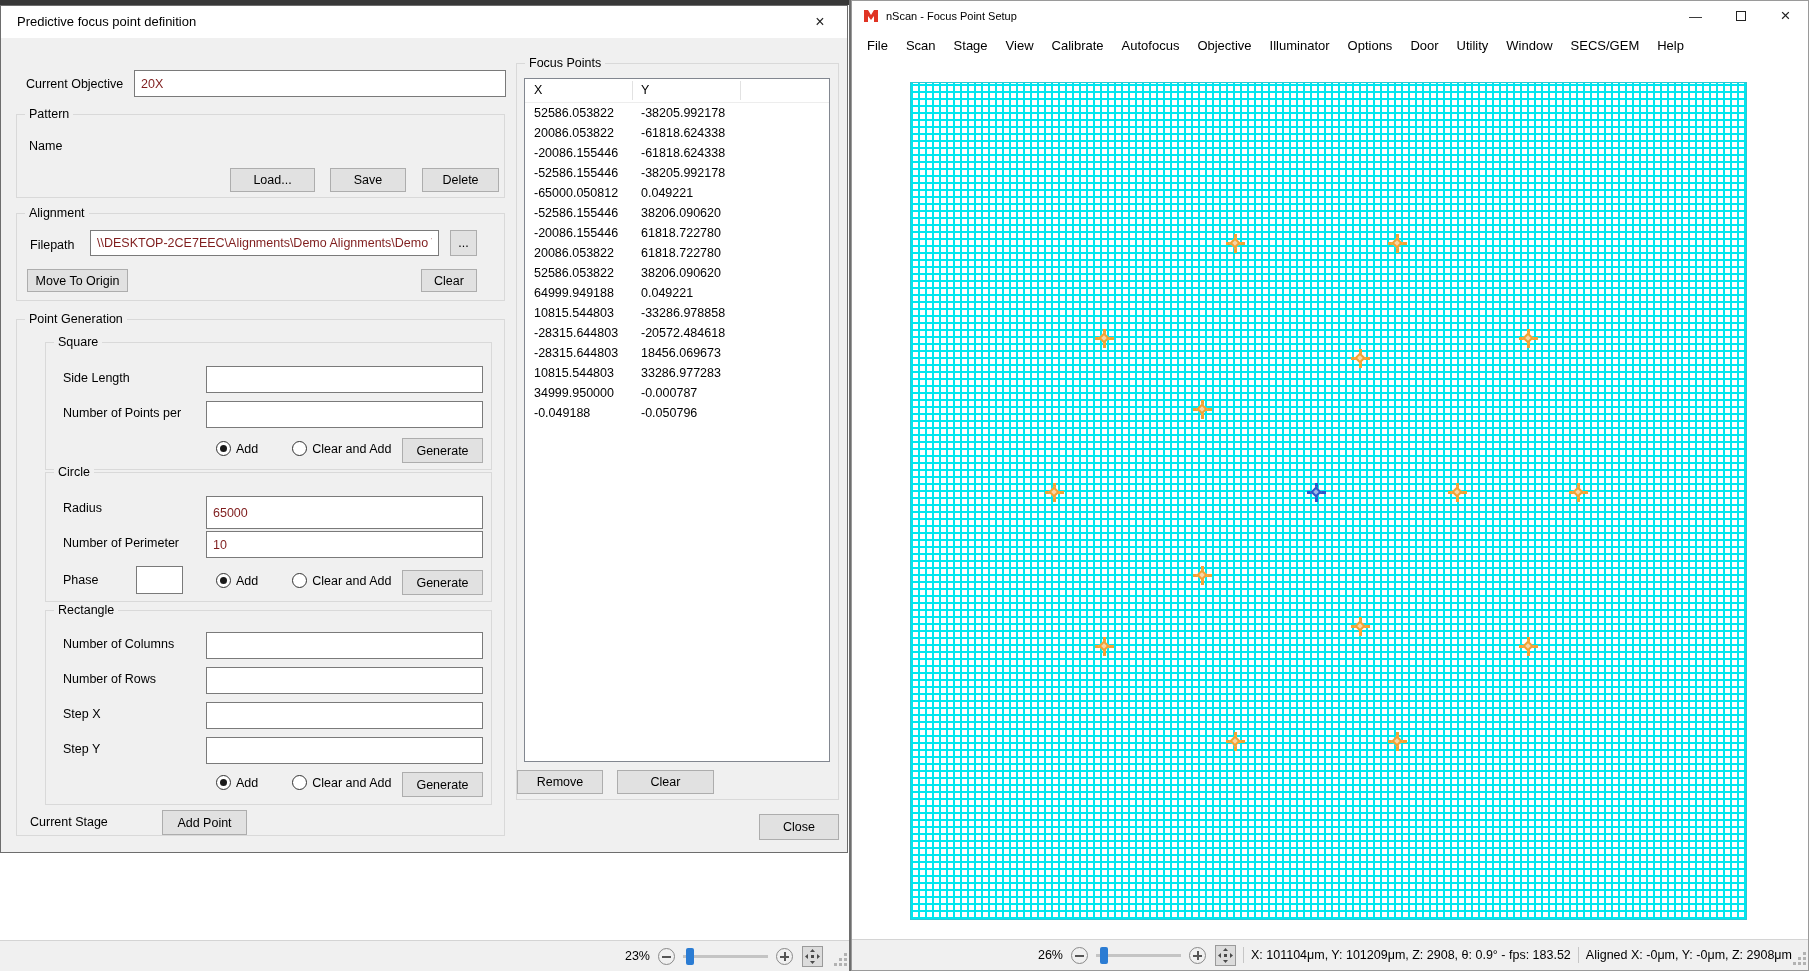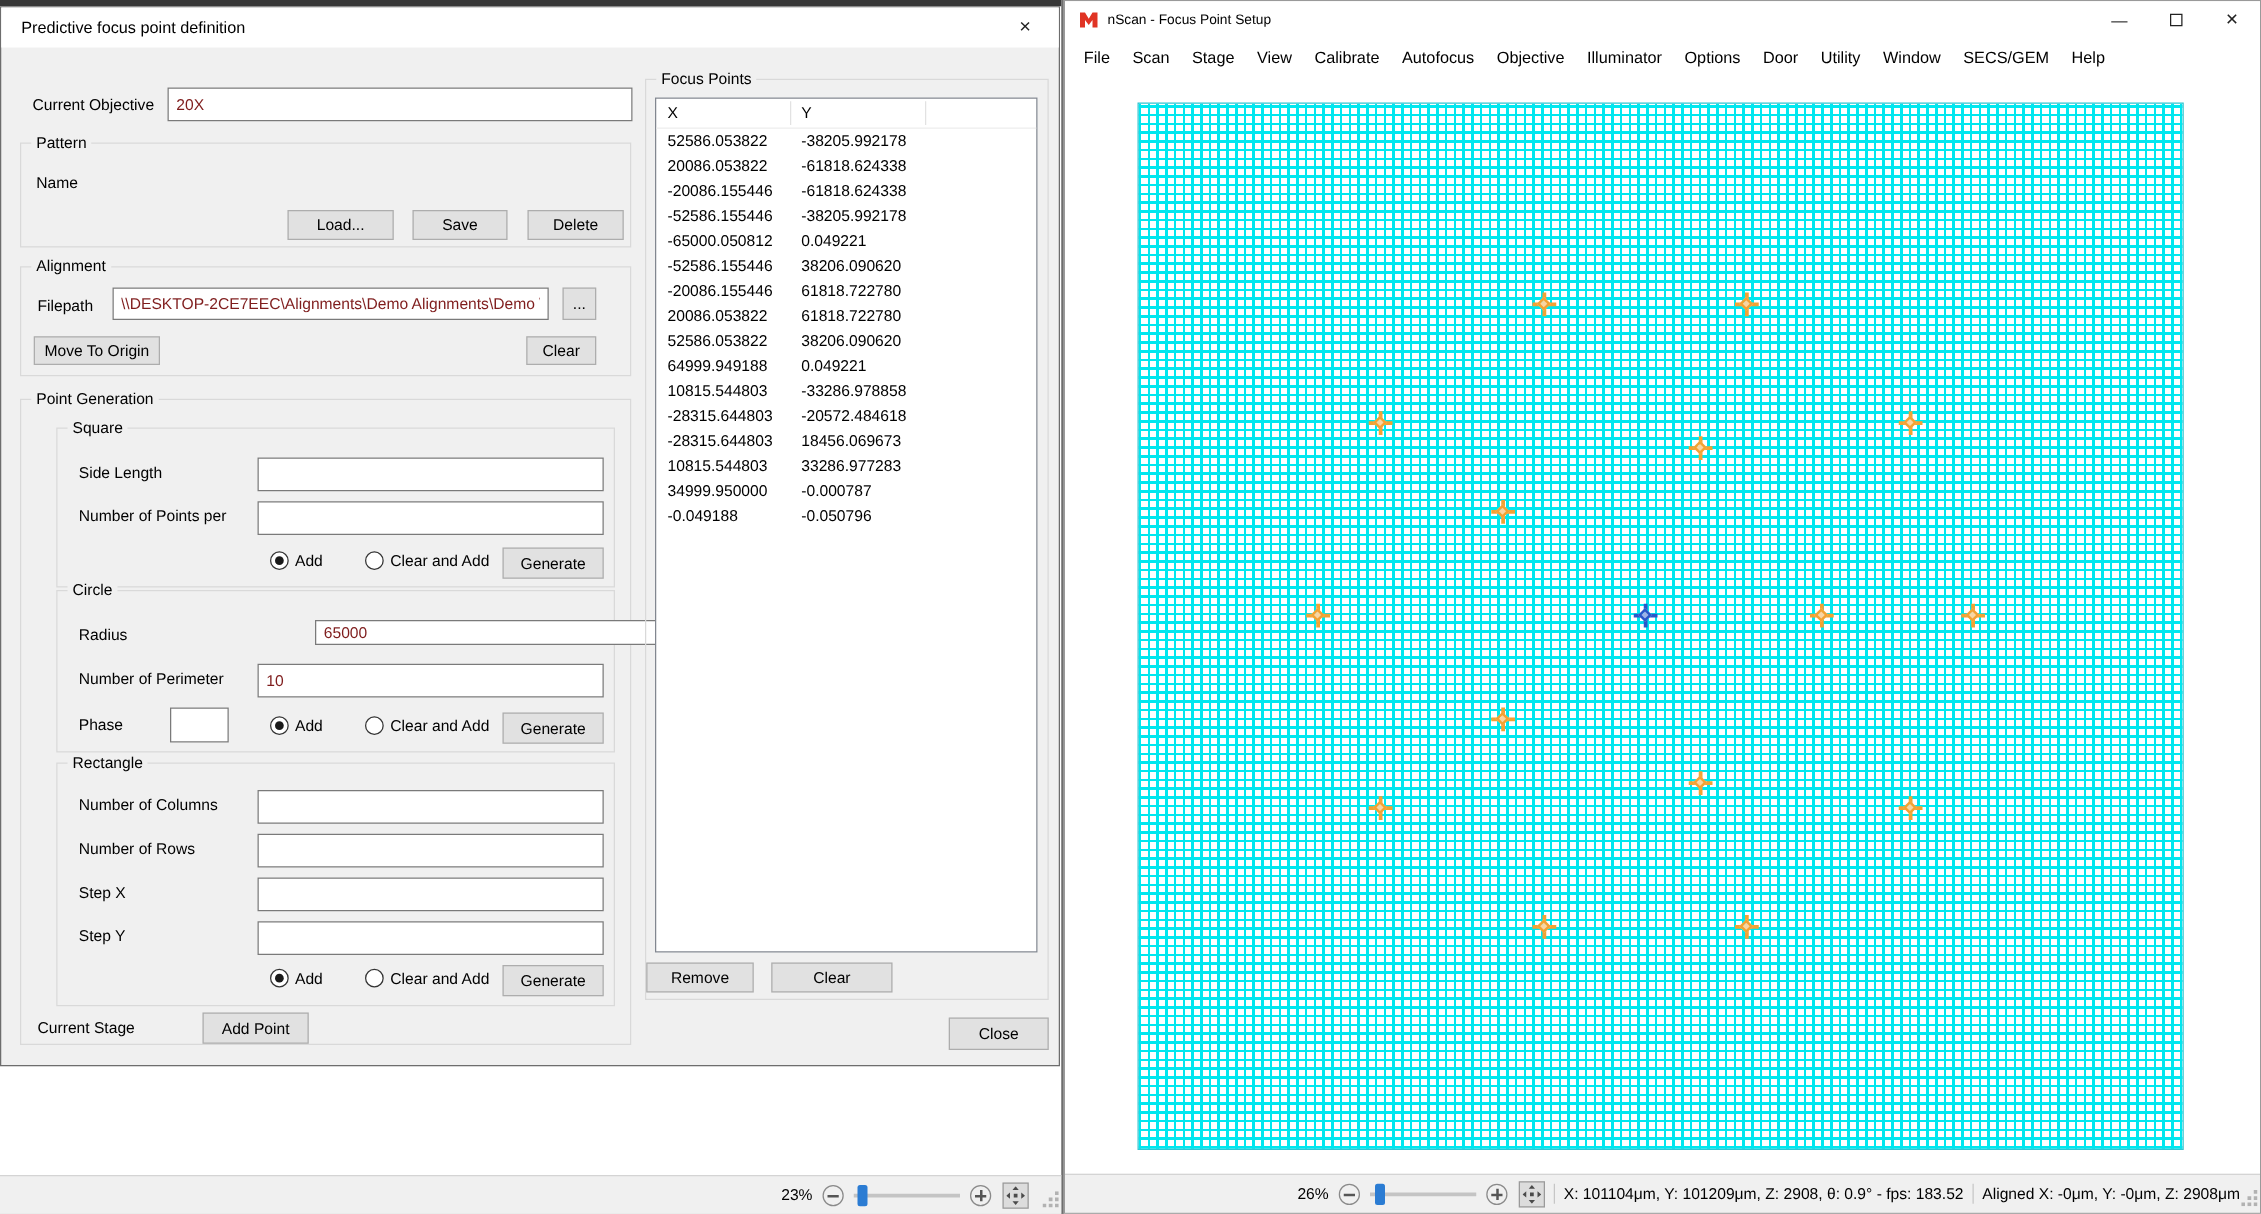--- a/index.html
+++ b/index.html
@@ -126,21 +126,21 @@
           <span class="radio-gap"></span>
           <span class="radio"></span>
           <span>Clear and Add</span>
         </div>
         <div class="btn" style="left:356px;top:95px;width:81px;height:25px;">Generate</div>
       </div>
 
       <div class="grp" style="left:28px;top:152px;width:447px;height:130px;">
         <div class="grp-label">Circle</div>
         <div class="lbl" style="left:17px;top:28px;">Radius</div>
-        <input class="tb" style="left: 160px; top: 23px; width: 277px; height: 20px; margin-left: 46px;" readonly="" value="65000">
+        <input class="tb" style="left: 160px; top: 23px; width: 277px; height: 33px;" readonly="" value="65000">
         <div class="lbl" style="left:17px;top:63px;">Number of Perimeter</div>
         <input class="tb" style="left: 160px; top: 58px; width: 277px; height: 27px;" readonly="" value="10">
         <div class="lbl" style="left:17px;top:100px;">Phase</div>
         <input class="tb" style="left: 90px; top: 93px; width: 47px; height: 28px;" readonly="" value="">
         <div class="radio-row" style="left:170px;top:100px;">
           <span class="radio on"></span>
           <span>Add</span>
           <span class="radio-gap"></span>
           <span class="radio"></span>
           <span>Clear and Add</span>

